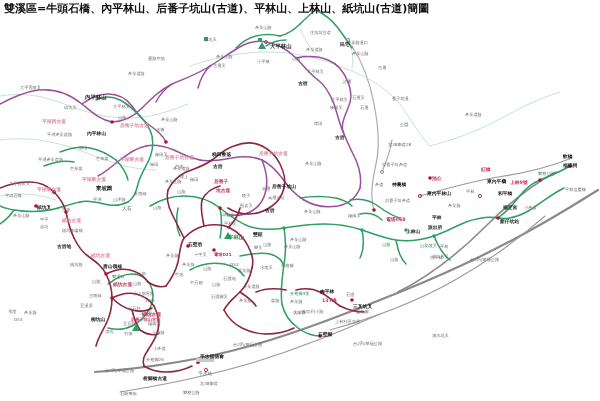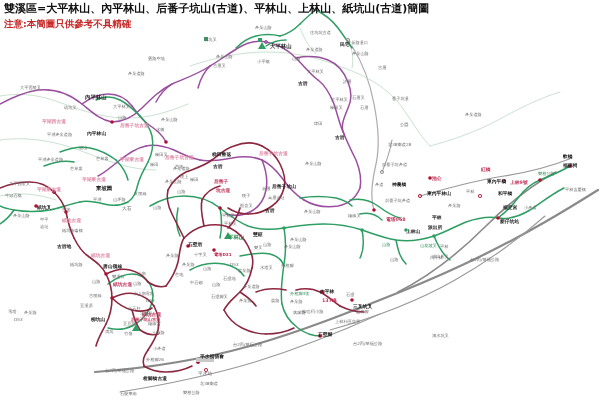--- a/index.html
+++ b/index.html
@@ -212,22 +212,21 @@
       <circle cx="214" cy="250" r="1.8" fill="#b01030"></circle>
       <circle cx="188" cy="246" r="1.8" fill="#b01030"></circle>
       <circle cx="36" cy="206" r="1.8" fill="#b01030"></circle>
       <rect x="196" y="358" width="18" height="4" fill="#c9c9c9"></rect>
       <rect x="204" y="37" width="4" height="4" fill="#2f9e63"></rect>
       <rect x="258" y="38" width="4" height="4" fill="#2f9e63"></rect>
     </g>
   </svg>
 
   <div class="title-block">
-    <div class="title-line">雙溪區=大平林山、內平林山、后番子坑山(古道)、平林山、上林山、紙坑山(古道)簡圖</div>
-    <div class="note-line">注意:本簡圖只供參考不具精確</div>
+    <div class="title-line">雙溪區=牛頭石橋、內平林山、后番子坑山(古道)、平林山、上林山、紙坑山(古道)簡圖</div>
   </div>
 
   <div id="label-layer">
       <div class="lbl lbl-gry s4" style="left: 310px; top: 31px;">庄坑坑古道</div>
       <div class="lbl lbl-gry s4" style="left: 306px; top: 48px;">產業道路</div>
       <div class="lbl lbl-gry s4" style="left: 347px; top: 41px;">庄新路溪口</div>
       <div class="lbl lbl-gry s4" style="left: 352px; top: 52px;">產業山路</div>
       <div class="lbl lbl-gry s4" style="left: 204px; top: 38px;">幼坑叉</div>
       <div class="lbl lbl-gry s4" style="left: 255px; top: 26px;">產業山路</div>
       <div class="lbl lbl-blk s5 b" style="left: 270px; top: 44px;">大平林山</div>

